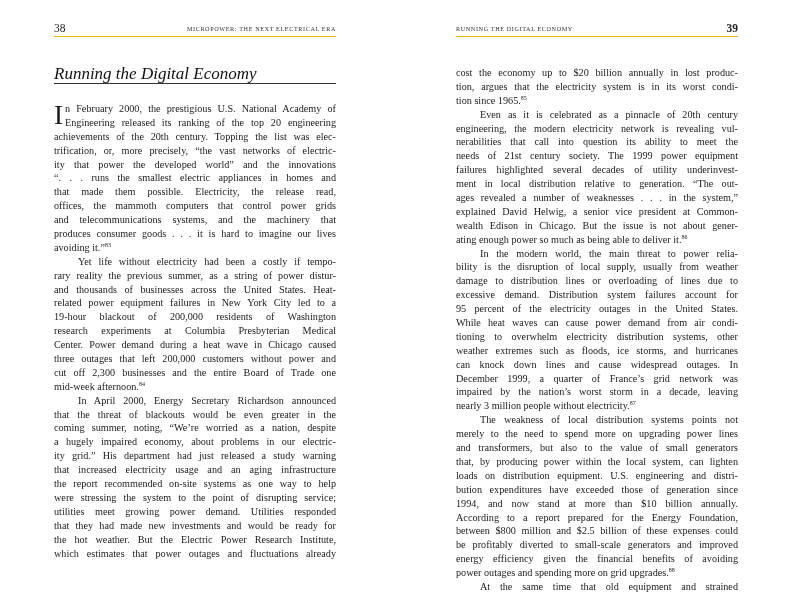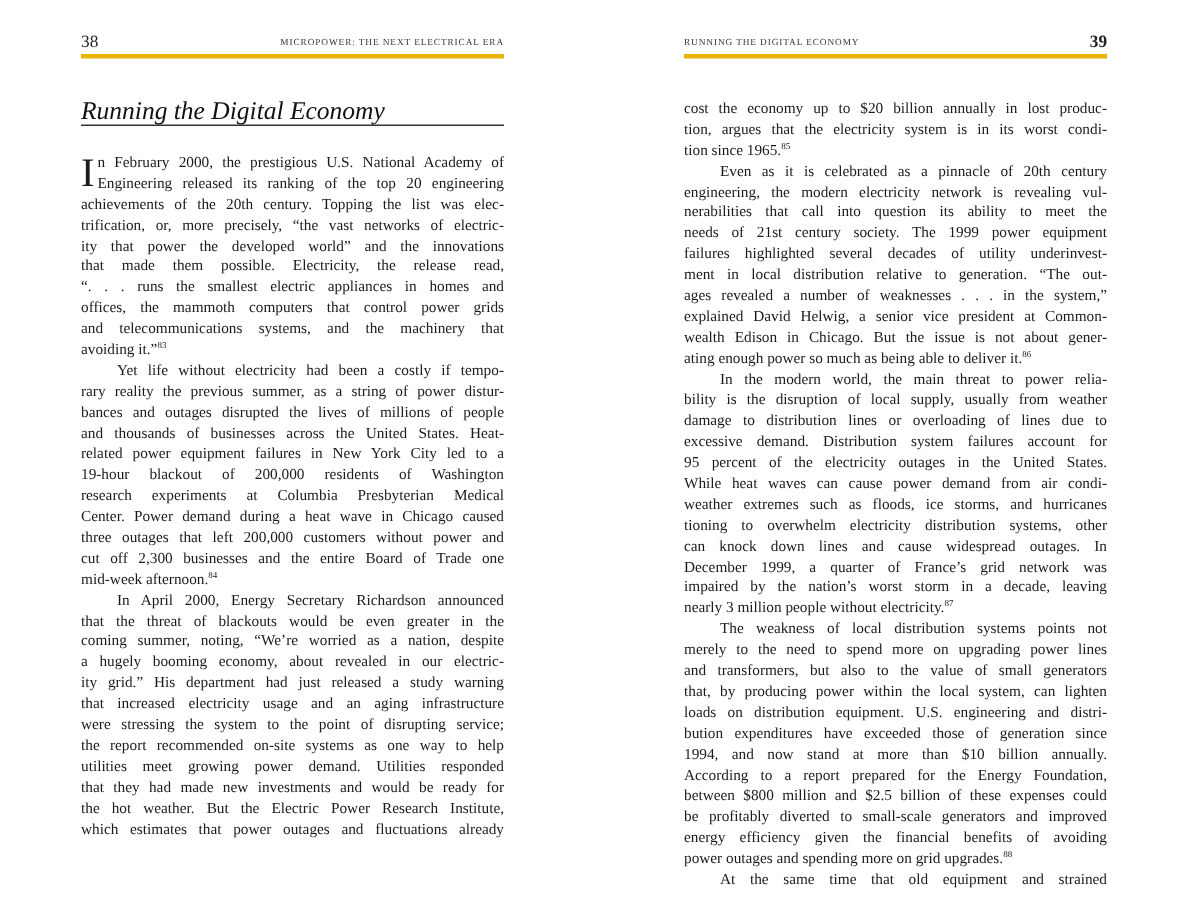--- a/index.html
+++ b/index.html
@@ -2,21 +2,21 @@
 <html><head>
 <meta charset="utf-8">
 <style>
   html, body { margin: 0; padding: 0; background: #ffffff; }
   body { width: 792px; height: 612px; position: relative; overflow: hidden;
          font-family: "DejaVu Serif", "Liberation Serif", serif; color: #1a1a1a; }
   .page { position: absolute; top: 0; width: 282px; }
   .page.left { left: 54px; }
   .page.right { left: 456px; }
   .running-head { position: absolute; top: 20px; left: 0; width: 282px; height: 16px;
-                  border-bottom: 3px solid #eab308; }
+                  border-bottom: 1px solid #eab308; }
   .folio { position: absolute; top: 2px; font-family: "Liberation Serif", serif; font-size: 11.5px; color: #222; }
   .left .folio { left: 0; }
   .right .folio { right: 0; font-weight: bold; }
   .rh-title { position: absolute; top: 5px; font-family: "Liberation Serif", serif; font-size: 6.2px;
               letter-spacing: 0.6px; text-transform: uppercase; color: #333; }
   .left .rh-title { right: 0; }
   .right .rh-title { left: 0; }
   .chapter-title { position: absolute; top: 64px; left: 0; width: 282px; font-family: "Liberation Serif", serif;
                    font-style: italic; font-size: 17px; color: #111; border-bottom: 1px solid #333; padding-bottom: 0; line-height: 19px; }
   .body-text { position: absolute; left: 0; width: 282px; font-family: "Liberation Serif", serif;
@@ -39,44 +39,44 @@
     <span class="folio">38</span>
     <span class="rh-title">MICROPOWER: THE NEXT ELECTRICAL ERA</span>
   </div>
   <div class="chapter-title">Running the Digital Economy</div>
   <div class="body-text" id="left-body">
       <span class="line dropcap-line dc-indent"><span class="dropcap">I</span><span>n February 2000, the prestigious U.S. National Academy of</span></span>
       <span class="line dc-indent"><span>Engineering released its ranking of the top 20 engineering</span></span>
       <span class="line"><span>achievements of the 20th century. Topping the list was elec-</span></span>
       <span class="line"><span>trification, or, more precisely, “the vast networks of electric-</span></span>
       <span class="line"><span>ity that power the developed world” and the innovations</span></span>
+      <span class="line"><span>“. . . runs the smallest electric appliances in homes and</span></span>
       <span class="line"><span>that made them possible. Electricity, the release read,</span></span>
-      <span class="line"><span>“. . . runs the smallest electric appliances in homes and</span></span>
       <span class="line"><span>offices, the mammoth computers that control power grids</span></span>
       <span class="line"><span>and telecommunications systems, and the machinery that</span></span>
+      <span class="line"><span>produces consumer goods . . . it is hard to imagine our lives</span></span>
       <span class="line last"><span>avoiding it.”</span><sup>83</sup></span>
       <span class="line indent"><span>Yet life without electricity had been a costly if tempo-</span></span>
       <span class="line"><span>rary reality the previous summer, as a string of power distur-</span></span>
-      <span class="line"><span>bances and outages disrupted the lives of millions of people</span></span>
       <span class="line"><span>and thousands of businesses across the United States. Heat-</span></span>
       <span class="line"><span>related power equipment failures in New York City led to a</span></span>
       <span class="line"><span>19-hour blackout of 200,000 residents of Washington</span></span>
       <span class="line"><span>research experiments at Columbia Presbyterian Medical</span></span>
       <span class="line"><span>Center. Power demand during a heat wave in Chicago caused</span></span>
       <span class="line"><span>three outages that left 200,000 customers without power and</span></span>
       <span class="line"><span>cut off 2,300 businesses and the entire Board of Trade one</span></span>
       <span class="line last"><span>mid-week afternoon.</span><sup>84</sup></span>
       <span class="line indent"><span>In April 2000, Energy Secretary Richardson announced</span></span>
       <span class="line"><span>that the threat of blackouts would be even greater in the</span></span>
       <span class="line"><span>coming summer, noting, “We’re worried as a nation, despite</span></span>
-      <span class="line"><span>a hugely booming economy, about revealed in our electric-</span></span>
+      <span class="line"><span>a hugely impaired economy, about problems in our electric-</span></span>
       <span class="line"><span>ity grid.” His department had just released a study warning</span></span>
       <span class="line"><span>that increased electricity usage and an aging infrastructure</span></span>
+      <span class="line"><span>the report recommended on-site systems as one way to help</span></span>
       <span class="line"><span>were stressing the system to the point of disrupting service;</span></span>
-      <span class="line"><span>the report recommended on-site systems as one way to help</span></span>
       <span class="line"><span>utilities meet growing power demand. Utilities responded</span></span>
       <span class="line"><span>that they had made new investments and would be ready for</span></span>
       <span class="line"><span>the hot weather. But the Electric Power Research Institute,</span></span>
       <span class="line"><span>which estimates that power outages and fluctuations already</span></span>
     </div>
 </div>
 
 <div class="page right">
   <div class="running-head">
     <span class="rh-title">RUNNING THE DIGITAL ECONOMY</span>
@@ -95,22 +95,22 @@
       <span class="line"><span>ages revealed a number of weaknesses . . . in the system,”</span></span>
       <span class="line"><span>explained David Helwig, a senior vice president at Common-</span></span>
       <span class="line"><span>wealth Edison in Chicago. But the issue is not about gener-</span></span>
       <span class="line last"><span>ating enough power so much as being able to deliver it.</span><sup>86</sup></span>
       <span class="line indent"><span>In the modern world, the main threat to power relia-</span></span>
       <span class="line"><span>bility is the disruption of local supply, usually from weather</span></span>
       <span class="line"><span>damage to distribution lines or overloading of lines due to</span></span>
       <span class="line"><span>excessive demand. Distribution system failures account for</span></span>
       <span class="line"><span>95 percent of the electricity outages in the United States.</span></span>
       <span class="line"><span>While heat waves can cause power demand from air condi-</span></span>
+      <span class="line"><span>tioning to overwhelm electricity distribution systems, other</span></span>
       <span class="line"><span>weather extremes such as floods, ice storms, and hurricanes</span></span>
-      <span class="line"><span>tioning to overwhelm electricity distribution systems, other</span></span>
       <span class="line"><span>can knock down lines and cause widespread outages. In</span></span>
       <span class="line"><span>December 1999, a quarter of France’s grid network was</span></span>
       <span class="line"><span>impaired by the nation’s worst storm in a decade, leaving</span></span>
       <span class="line last"><span>nearly 3 million people without electricity.</span><sup>87</sup></span>
       <span class="line indent"><span>The weakness of local distribution systems points not</span></span>
       <span class="line"><span>merely to the need to spend more on upgrading power lines</span></span>
       <span class="line"><span>and transformers, but also to the value of small generators</span></span>
       <span class="line"><span>that, by producing power within the local system, can lighten</span></span>
       <span class="line"><span>loads on distribution equipment. U.S. engineering and distri-</span></span>
       <span class="line"><span>bution expenditures have exceeded those of generation since</span></span>

